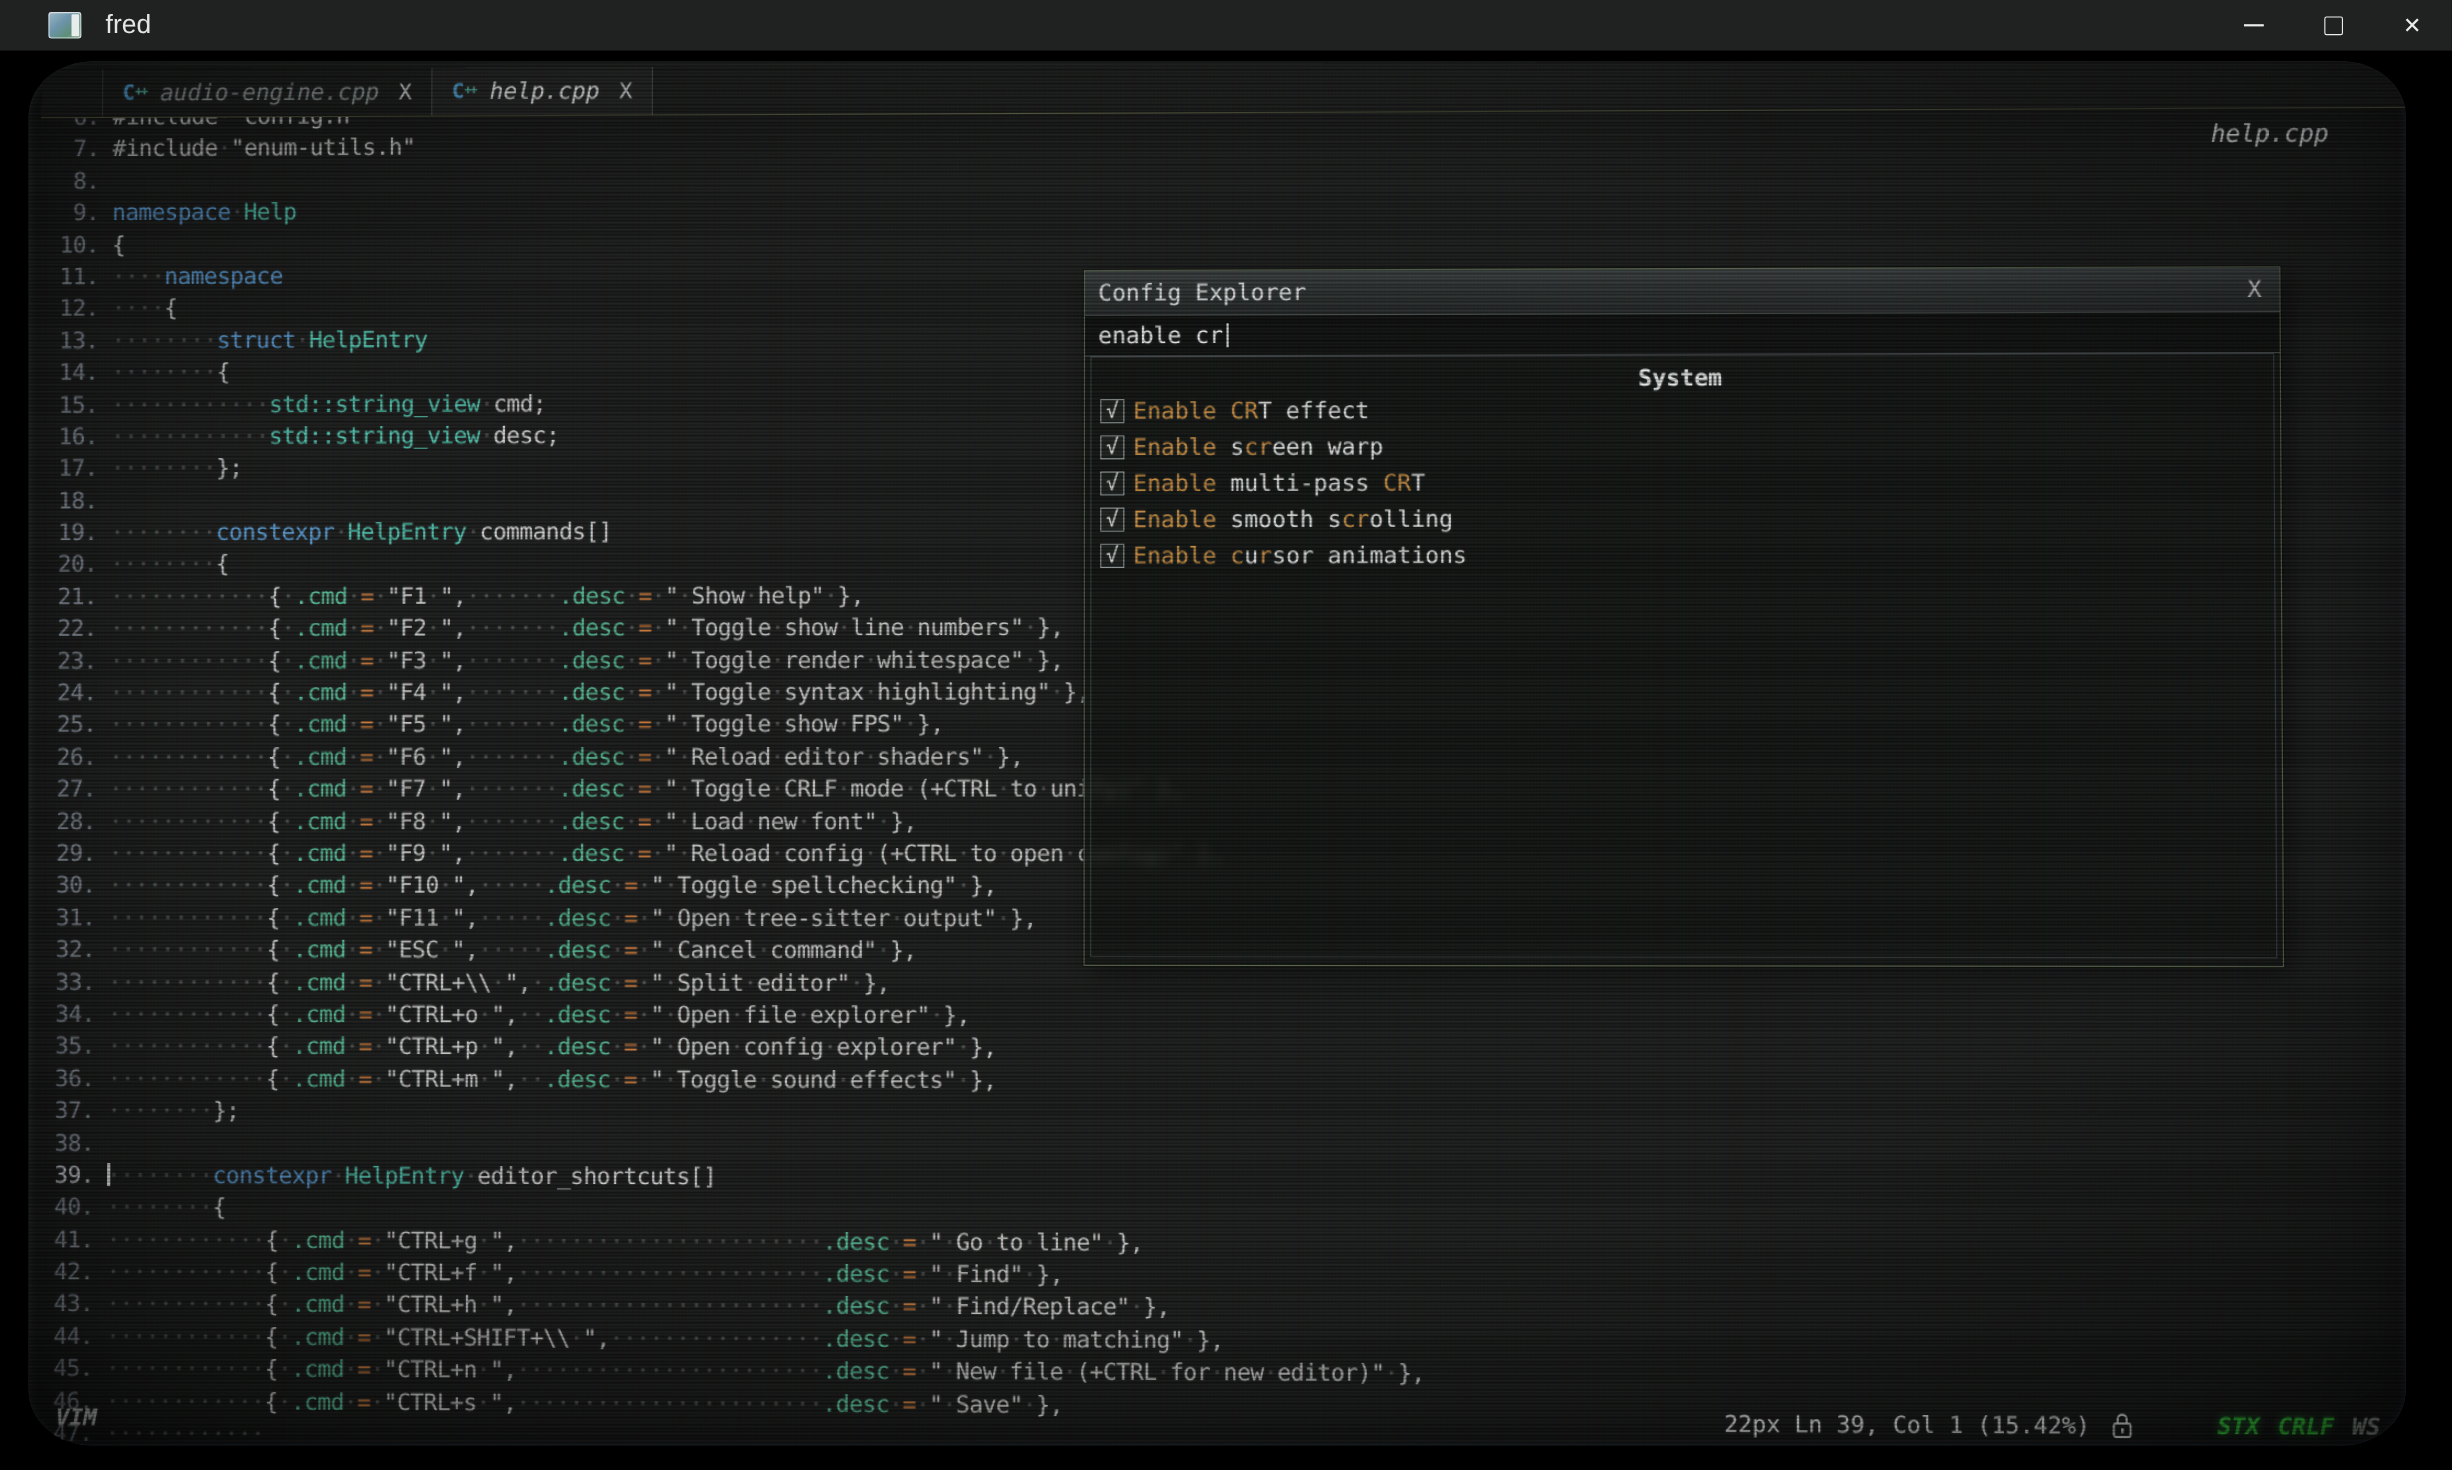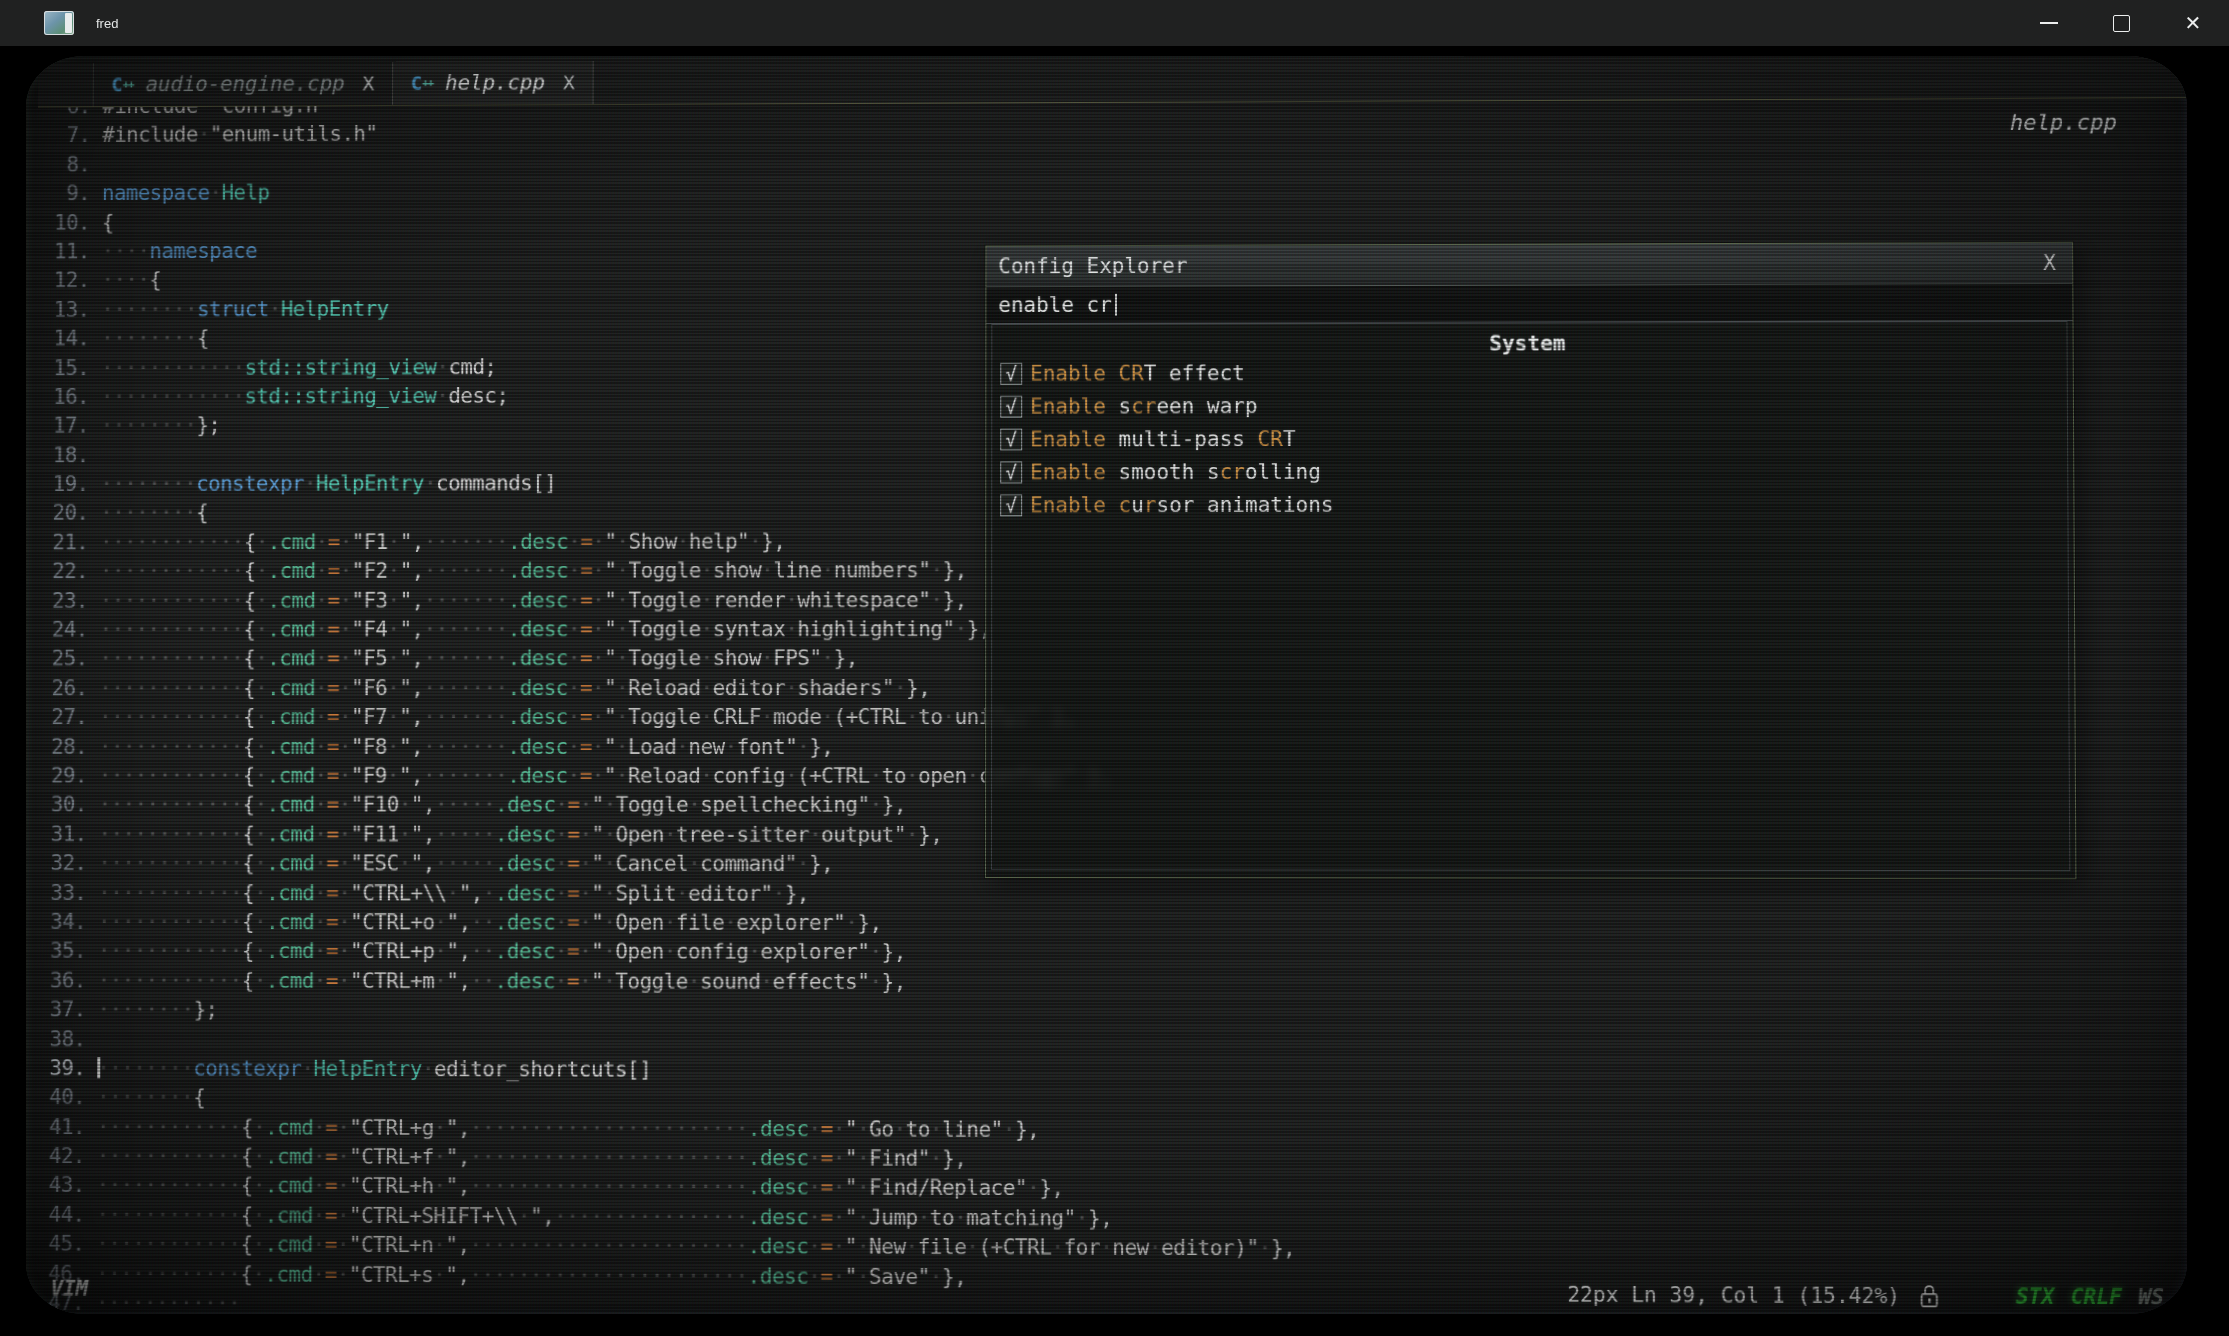--- a/index.html
+++ b/index.html
@@ -7,21 +7,21 @@
        font-family:"DejaVu Sans Mono",monospace;}
 
   
   .titlebar{position:absolute;left:0;top:0;width:100%;height:46px;background:#202121;
             display:flex;align-items:center;z-index:20;}
   .appicon{width:30px;height:24px;margin-left:44px;border-radius:3px;position:relative;
            background:linear-gradient(140deg,#9db8c6 0%,#6d94aa 40%,#5d8f77 72%,#8fae94 100%);
            box-shadow:0 0 0 1px #d8dde0 inset;}
   .appicon:after{content:"";position:absolute;right:2px;top:2px;bottom:2px;width:7px;
            background:#e8ecec;border-radius:1px;}
-  .wintitle{color:#e4e6e6;font-family:"Liberation Sans",sans-serif;font-size:13px;margin-left:22px;}
+  .wintitle{color:#e4e6e6;font-family:"Liberation Sans",sans-serif;font-size:24px;margin-left:22px;}
   .winbtns{position:absolute;right:0;top:0;height:46px;display:flex;}
   .winbtn{width:72px;height:46px;display:flex;align-items:center;justify-content:center;
           color:#eceeee;font-size:20px;font-family:"DejaVu Sans",sans-serif;}
   .winbtn .sq{width:15px;height:15px;border:1.6px solid #eceeee;border-radius:2px;display:block;}
   .winbtn .mn{width:18px;height:0;border-top:2px solid #eceeee;display:block;}
 
   
   .screen{position:absolute;left:0;top:46px;right:0;bottom:0;background:#000;}
   .crt{position:absolute;left:26px;top:10px;right:42px;bottom:22px;background:#1a1b1a;
        border-radius:58px/50px;overflow:hidden;

